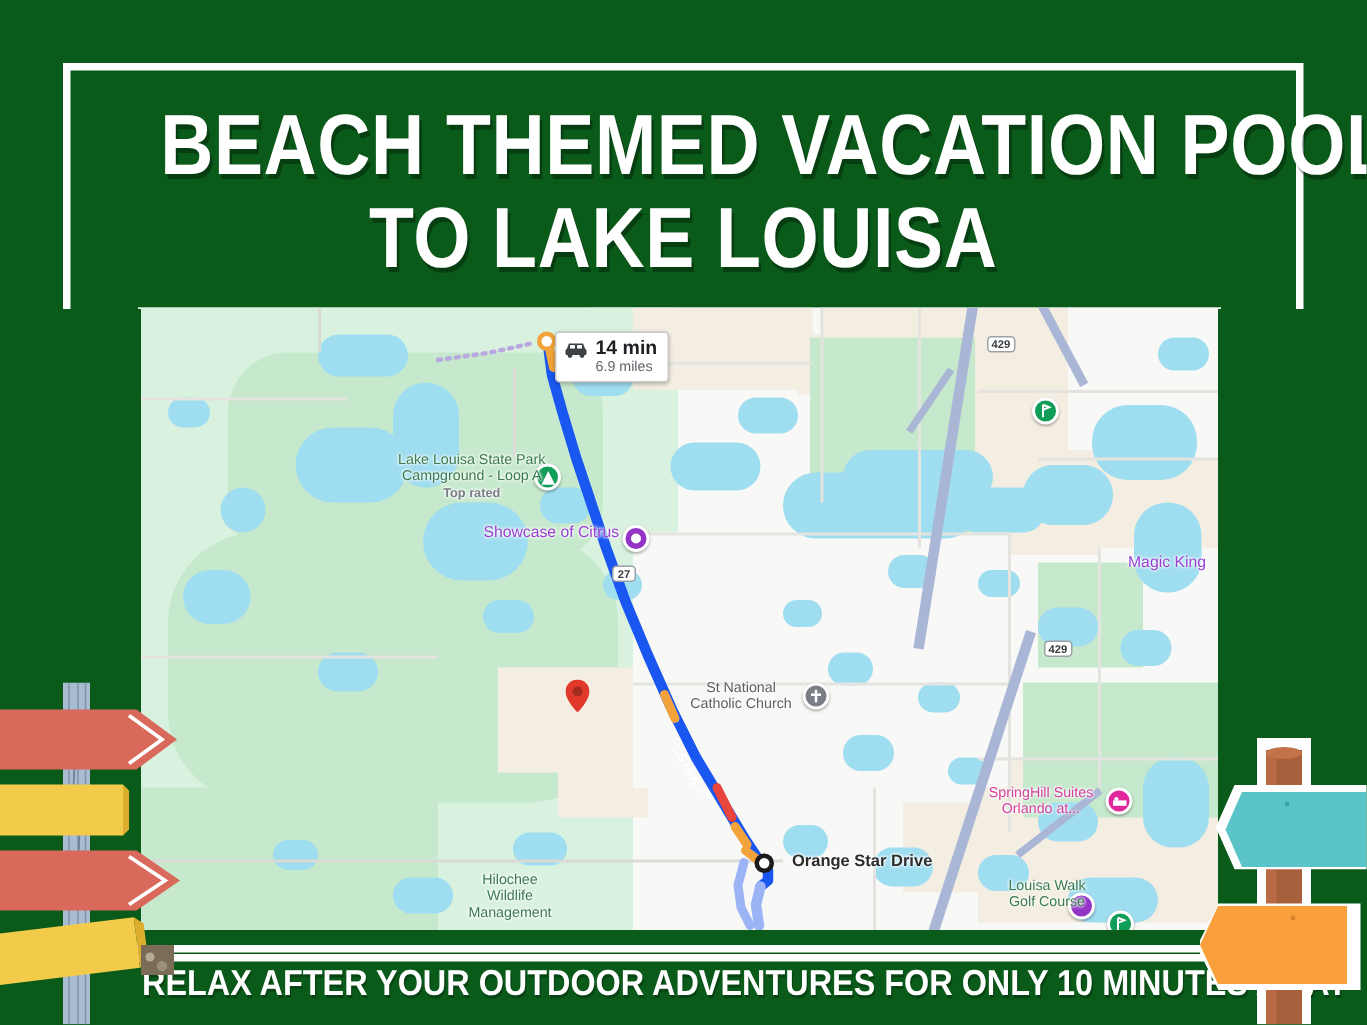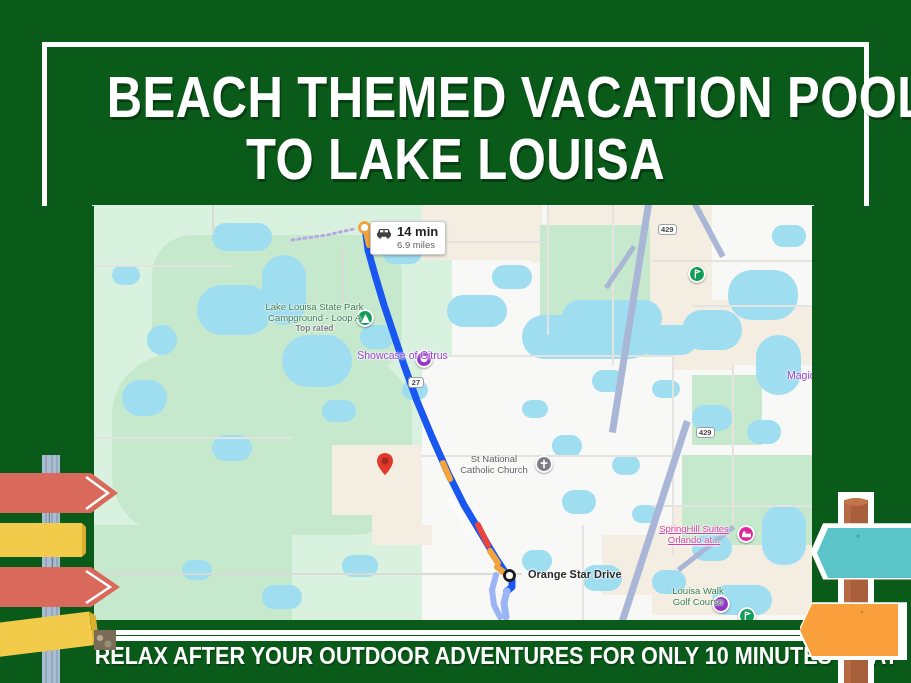--- a/index.html
+++ b/index.html
@@ -102,22 +102,22 @@
     position: absolute;
     font-family: "Liberation Sans", sans-serif;
     font-size: 9.5px;
     line-height: 11px;
     color: #5d6066;
     text-align: center;
     white-space: nowrap;
     text-shadow: 0 0 2px #fff, 0 0 2px #fff, 0 0 3px #fff;
   }
   .poi.green { color:#3a7a4e; }
-  .poi.pink  { color:#d5419e;text-decoration:underline; }
-  .poi.purple{ color:#9a3fd0; font-size:10.5px;margin-left:35px; }
+  .poi.pink  { color:#d5419e; }
+  .poi.purple{ color:#9a3fd0; font-size:10.5px; }
   .poi.dark  { color:#2b2b2b; font-weight:bold; font-size:11px; }
   .poi.sub   { font-size:8.5px; color:#7b7e84; }
 
   
   .badge {
     position:absolute; width:18px; height:18px; border-radius:50%;
     border:2px solid #fff; box-shadow:0 1px 2px rgba(0,0,0,.35);
     display:flex; align-items:center; justify-content:center;
     font-size:10px; color:#fff; font-weight:bold;
   }
@@ -378,20 +378,25 @@
   <div class="poi pink" style="left:560px;top:318px;width:84px;">
     <div>SpringHill Suites</div>
     <div>Orlando at...</div>
   </div>
 
   <div class="poi green" style="left:570px;top:380px;width:72px;">
     <div>Louisa Walk</div>
     <div>Golf Course</div>
   </div>
 
+  <div class="poi green" style="left:208px;top:376px;width:80px;">
+    <div>Hilochee</div>
+    <div>Wildlife</div>
+    <div>Management</div>
+  </div>
 
   <div class="poi dark" style="left:436px;top:364px;">Orange Star Drive</div>
 
   <div class="poi" style="left:363px;top:290px;color:#fff;font-size:8px;font-weight:bold;text-shadow:none;
               transform:rotate(60deg);transform-origin:left top;">US Hwy 27</div>
 </div>
 
 <div id="frame"></div>
 <div class="frame-mask" style="left:42px;top:206px;width:52px;height:414px;"></div>
 <div class="frame-mask" style="left:812px;top:206px;width:58px;height:414px;"></div>

